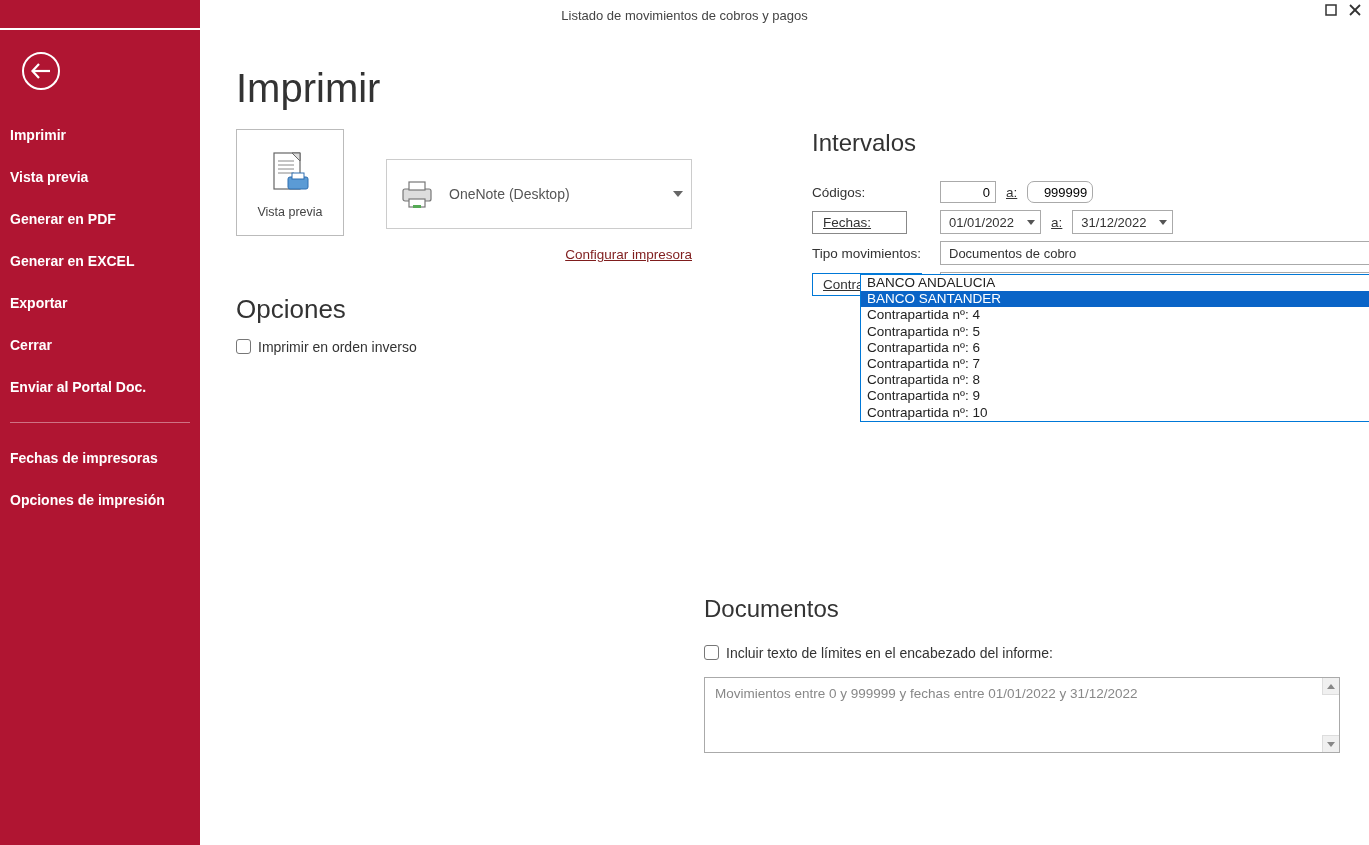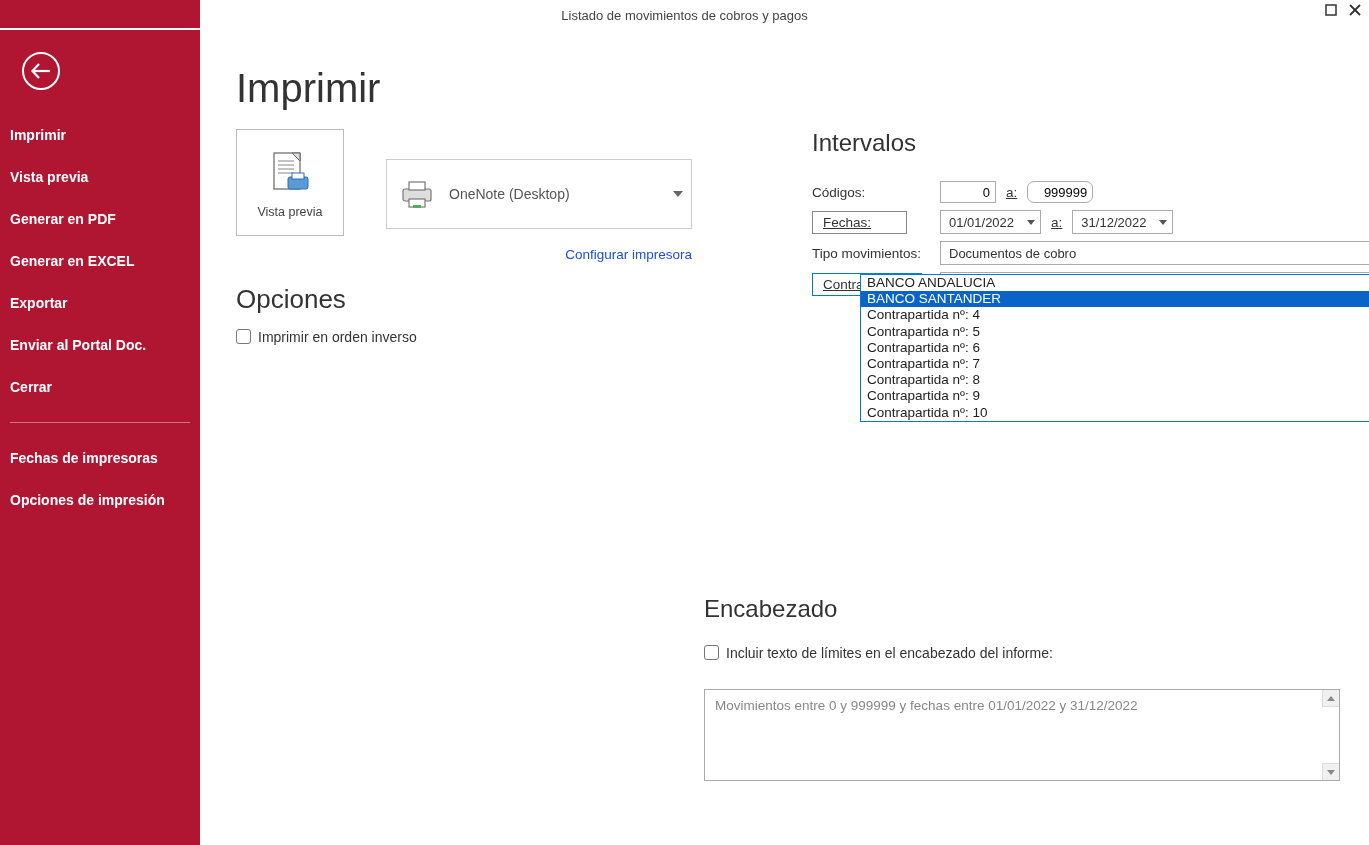--- a/index.html
+++ b/index.html
@@ -124,30 +124,31 @@
     padding: 0 8px 0 12px;
     cursor: pointer;
   }
   .printer-box .pname {
     flex: 1;
     margin-left: 14px;
     color: #555;
     font-size: 14px;
   }
   .config-link {
-    color: #1d4ed8;
+    color: #7f1d1d;
+    text-decoration: underline;
     font-size: 13.5px;
     margin-top: 18px;
     cursor: pointer;
   }
   h2.section {
     font-size: 26px;
     font-weight: 400;
     color: #333;
-    margin: 22px 0 14px 0;
+    margin: 32px 0 14px 0;
   }
   .checkbox-row {
     display: flex;
     gap: 7px;
     font-size: 14px;
     color: #333;
   }
   .chk {
     width: 15px;
     height: 15px;
@@ -261,25 +262,25 @@
     top: 595px;
     right: 24px;
   }
   .encabezado-block h2 {
     font-size: 24px;
     font-weight: 400;
     margin: 0 0 22px 0;
   }
   .header-text-area {
     width: 636px;
-    height: 92px;
+    height: 76px;
     border: 1px solid #aaa;
     background: #fff;
     position: relative;
-    margin-top: 28px;
+    margin-top: 16px;
   }
   .header-text-area .txt {
     padding: 8px 10px;
     color: #888;
     font-size: 13.5px;
   }
   .scroll-up, .scroll-down {
     position: absolute;
     right: 0;
     width: 17px;
@@ -320,22 +321,22 @@
     <svg width="22" height="20" viewBox="0 0 22 20">
       <line x1="20" y1="10" x2="3" y2="10" stroke="#fff" stroke-width="2.2"></line>
       <polyline points="9,3 2.5,10 9,17" fill="none" stroke="#fff" stroke-width="2.2"></polyline>
     </svg>
   </div>
   <div class="sidebar-item">Imprimir</div>
   <div class="sidebar-item">Vista previa</div>
   <div class="sidebar-item">Generar en PDF</div>
   <div class="sidebar-item">Generar en EXCEL</div>
   <div class="sidebar-item">Exportar</div>
+  <div class="sidebar-item">Cerrar</div>
   <div class="sidebar-item">Enviar al Portal Doc.</div>
-  <div class="sidebar-item">Cerrar</div>
   <div class="sidebar-divider"></div>
   <div class="sidebar-item">Fechas de impresoras</div>
   <div class="sidebar-item">Opciones de impresión</div>
 </div>
 
 <div class="content">
   <h1 class="page-title">Imprimir</h1>
 
   <div class="top-row">
 
@@ -435,21 +436,21 @@
     <div class="opt">Contrapartida nº: 4</div>
     <div class="opt">Contrapartida nº: 5</div>
     <div class="opt">Contrapartida nº: 6</div>
     <div class="opt">Contrapartida nº: 7</div>
     <div class="opt">Contrapartida nº: 8</div>
     <div class="opt">Contrapartida nº: 9</div>
     <div class="opt">Contrapartida nº: 10</div>
   </div>
 
 <div class="encabezado-block">
-  <h2>Encabezado</h2>
+  <h2>Documentos</h2>
   <div class="checkbox-row">
     <div class="chk"></div>
     <span>Incluir texto de límites en el encabezado del informe:</span>
   </div>
   <div class="header-text-area">
     <div class="txt">Movimientos entre 0 y 999999 y fechas entre 01/01/2022 y 31/12/2022</div>
     <div class="scroll-up">
         <svg width="8" height="5" viewBox="0 0 8 5">
           <polygon points="4,0 8,5 0,5" fill="#888"></polygon>
         </svg>

